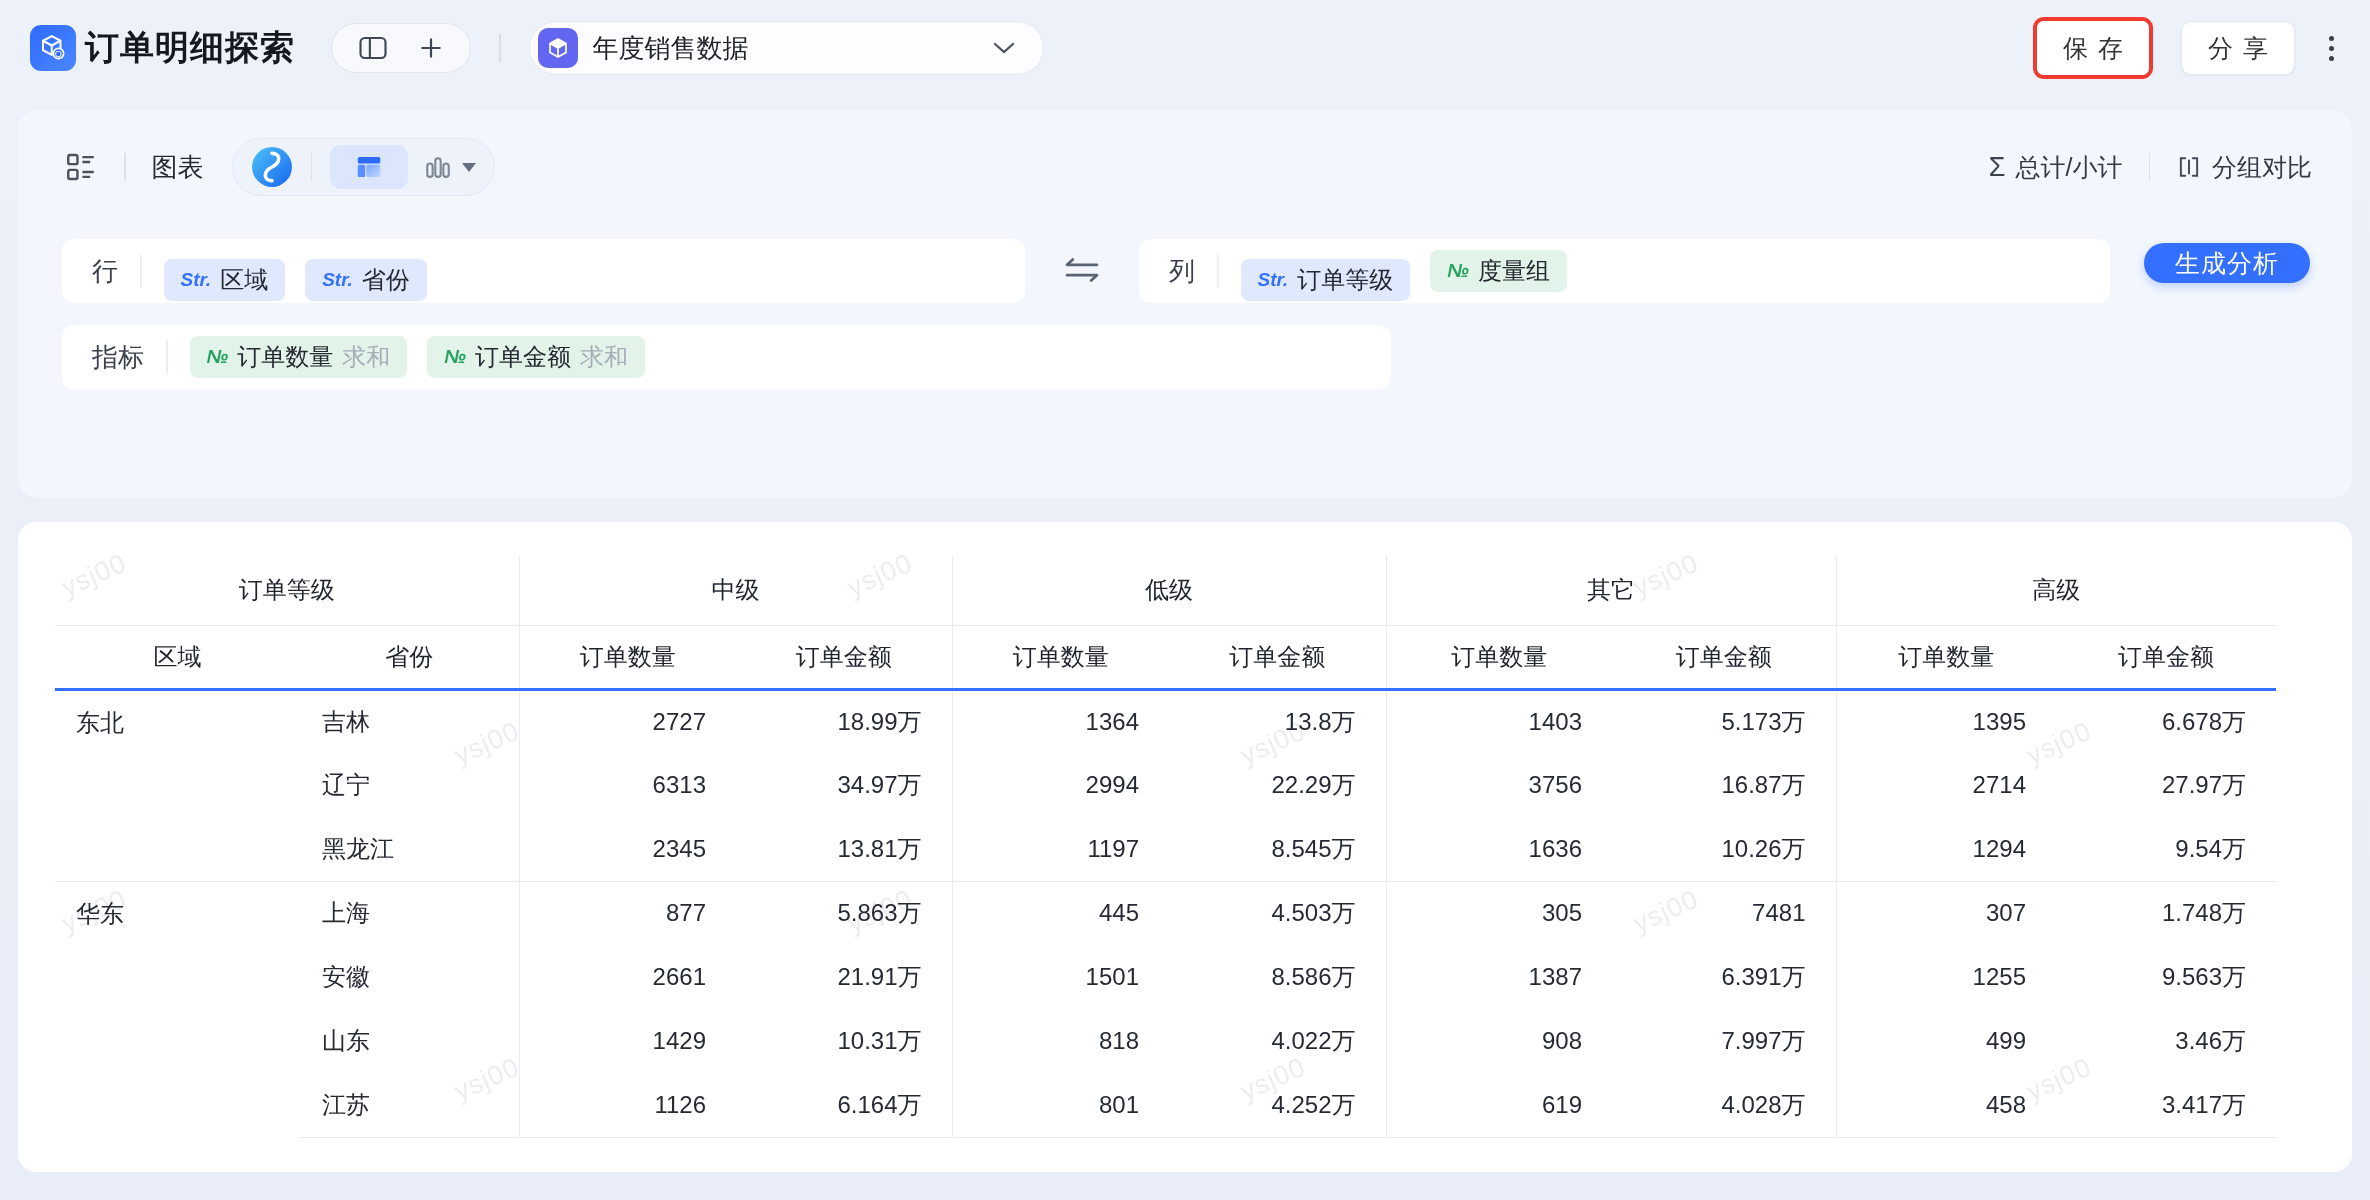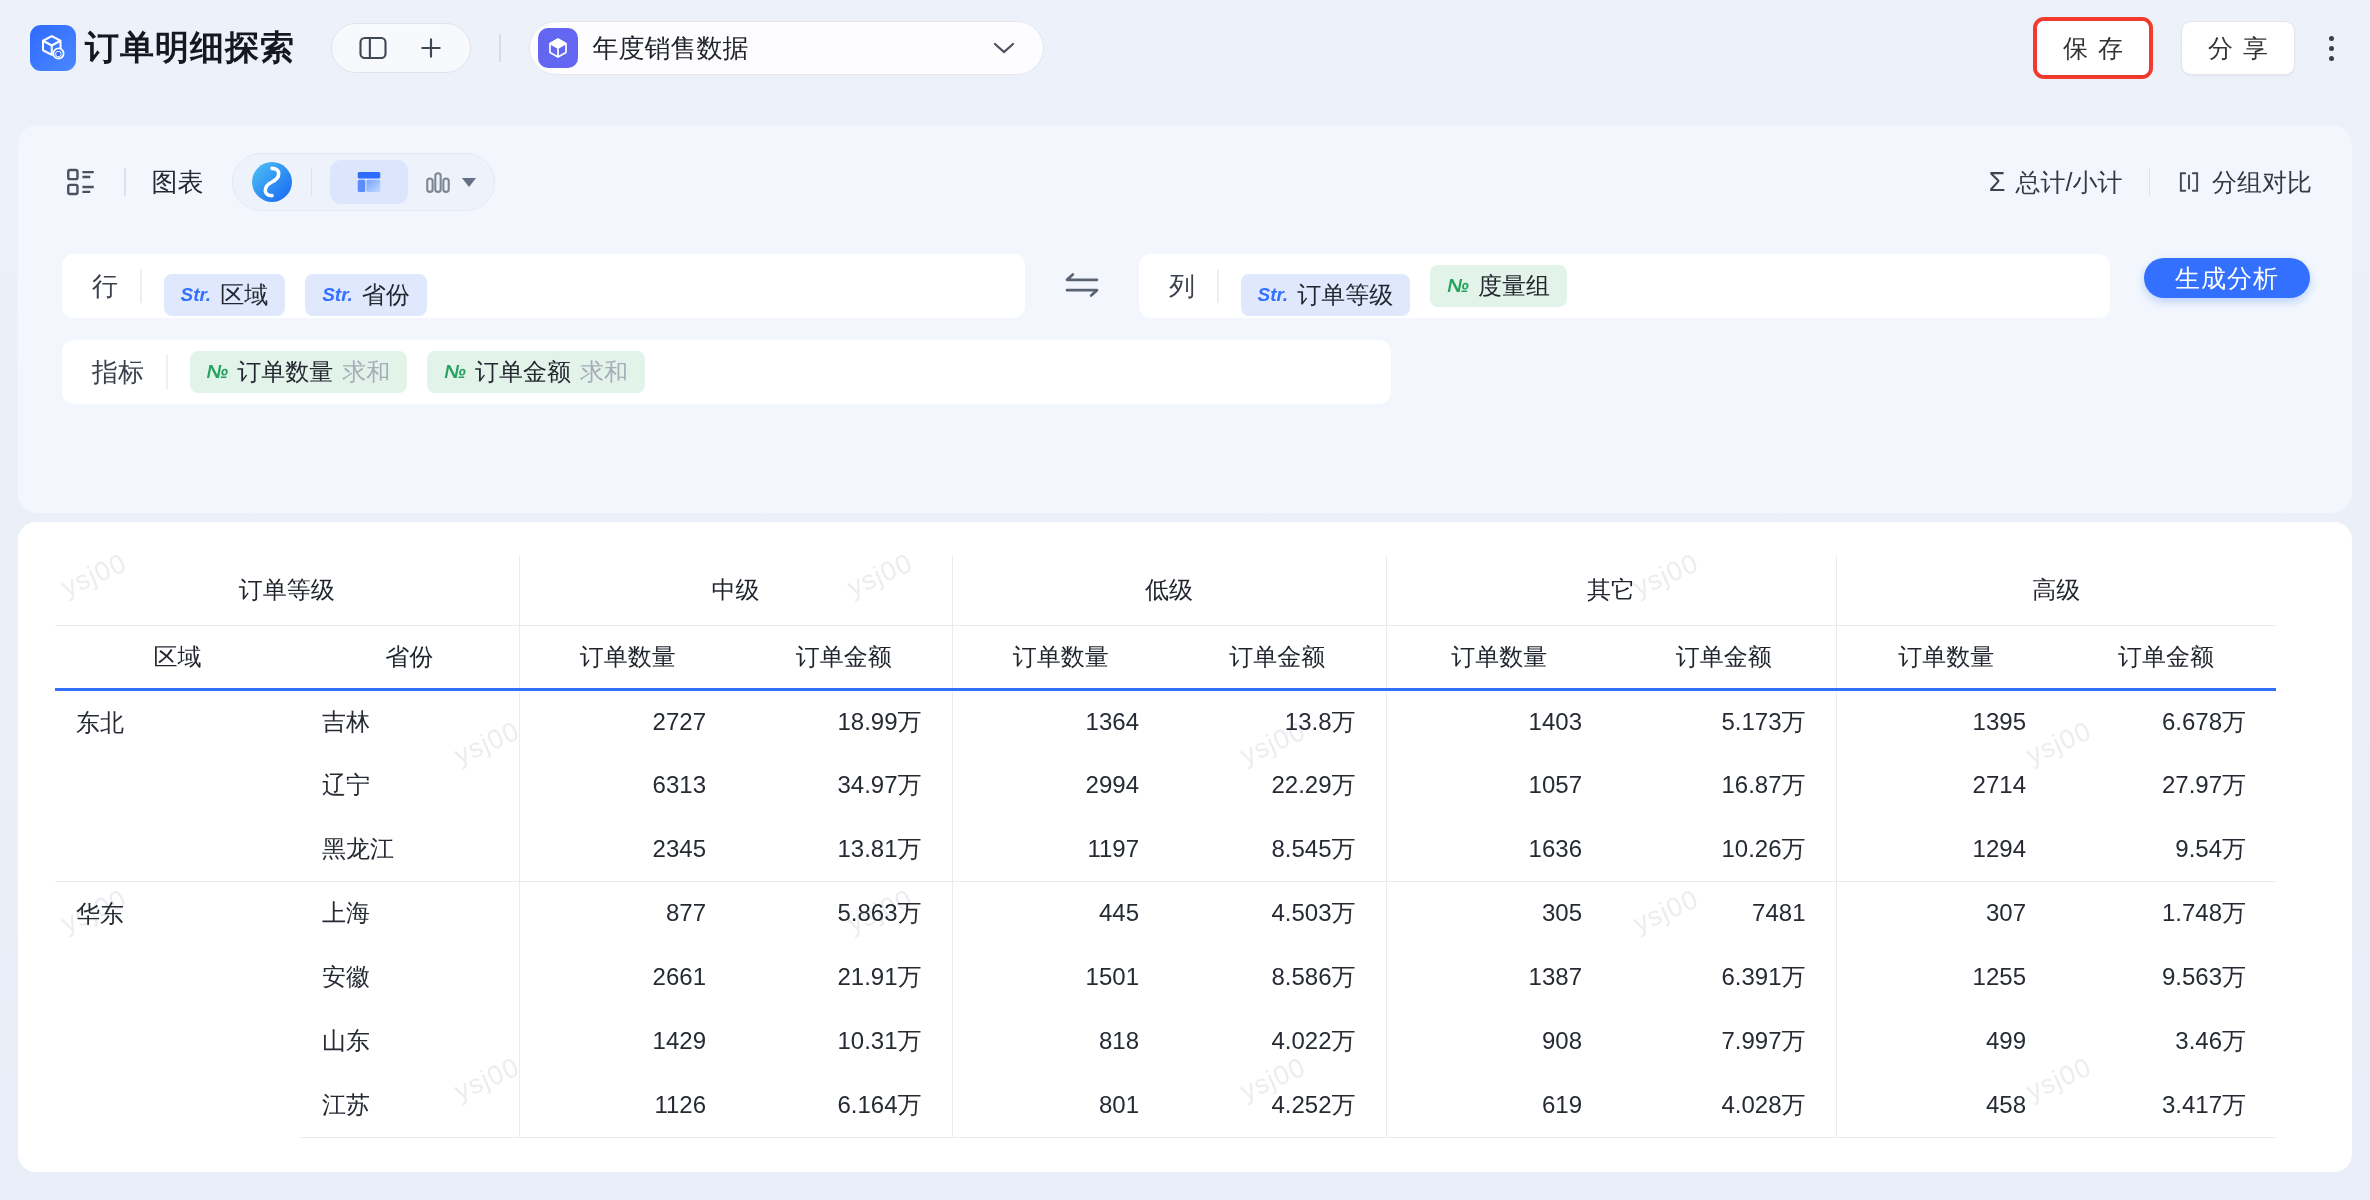--- a/index.html
+++ b/index.html
@@ -28,21 +28,21 @@
   .btn { height:54px; background:#fff; border:1.5px solid #e3e6ed; border-radius:10px;
          font-size:25px; color:#333; letter-spacing:10px; padding:0 16px 0 26px;
          box-shadow:0 1px 2px rgba(30,40,70,.06); cursor:pointer;
          font-family:"Liberation Sans","DejaVu Sans",sans-serif; }
   .save-hl { border:4px solid #f23a2e; border-radius:11px; margin-right:28px; }
   .save-hl .btn { border:none; border-radius:7px; height:54px; }
   .kebab { display:flex; flex-direction:column; gap:5px; margin-left:28px; padding:6px; cursor:pointer; }
   .kebab i { width:5px; height:5px; border-radius:50%; background:#394049; }
 
   
-  .card { position:absolute; left:18px; top:125px; width:2334px; height:388px;
+  .card { position:absolute; left:18px; top:110px; width:2334px; height:388px;
           border-radius:20px; background:#f3f7fd; }
   .toolbar { position:absolute; left:46px; right:40px; top:27px; height:60px;
              display:flex; align-items:center; }
   .vdiv2 { width:1.5px; height:28px; background:#dce1ea; margin:0 26px; flex:0 0 auto; }
   .tb-label { font-size:26px; color:#262b33; }
   .chart-pill { margin-left:28px; height:58px; border-radius:29px; background:#eef3fb;
                 border:1.5px solid #e3e9f4; display:flex; align-items:center; padding:0 18px; }
   .chart-pill .vdiv2 { margin:0 18px; }
   .chip { width:78px; height:44px; border-radius:11px; background:#dbe6fd;
           display:flex; align-items:center; justify-content:center; cursor:pointer; }
@@ -334,21 +334,21 @@
       <td class="num gsep">5.173万</td>
       <td class="num">1395</td>
       <td class="num">6.678万</td>
     </tr>
     <tr class="dr">
       <td class="prv gsep">辽宁</td>
       <td class="num">6313</td>
       <td class="num gsep">34.97万</td>
       <td class="num">2994</td>
       <td class="num gsep">22.29万</td>
-      <td class="num">1057</td>
+      <td class="num">3756</td>
       <td class="num gsep">16.87万</td>
       <td class="num">2714</td>
       <td class="num">27.97万</td>
     </tr>
     <tr class="dr">
       <td class="prv gsep">黑龙江</td>
       <td class="num">2345</td>
       <td class="num gsep">13.81万</td>
       <td class="num">1197</td>
       <td class="num gsep">8.545万</td>

